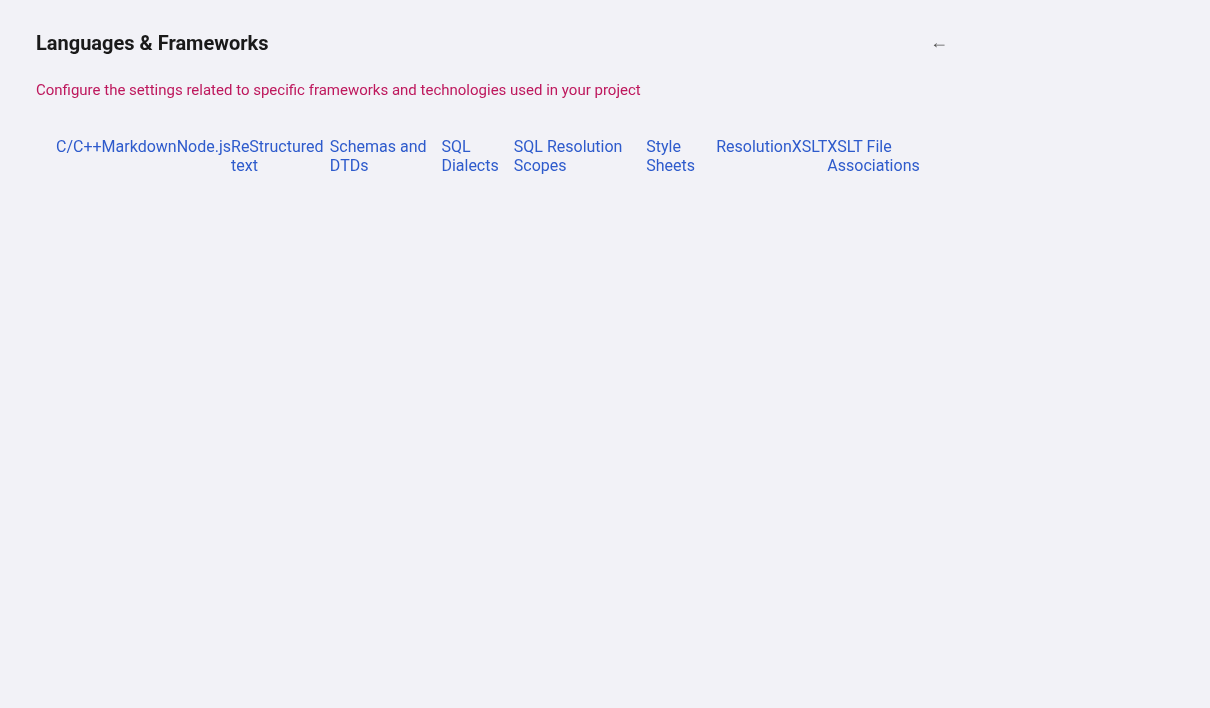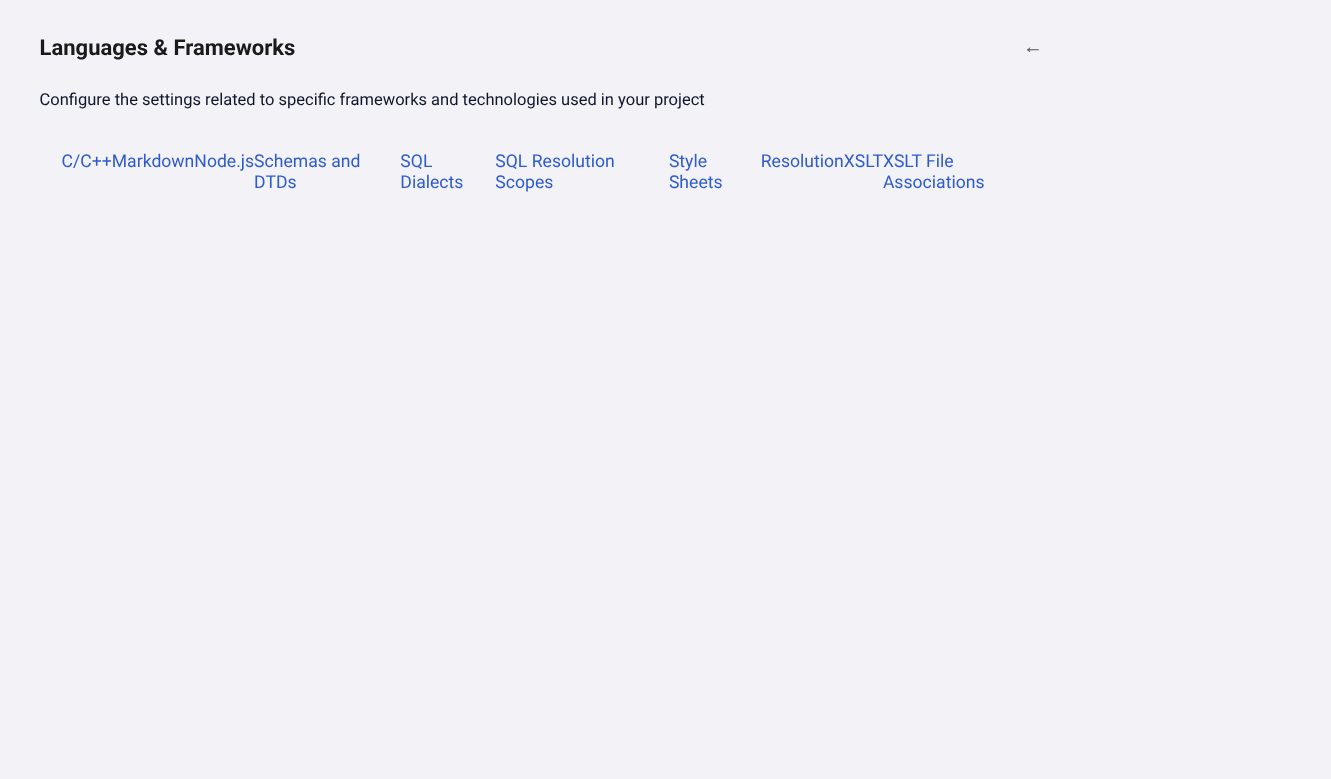--- a/index.html
+++ b/index.html
@@ -49,21 +49,21 @@
       justify-content: center;
     }
 
     .back-icon {
       font-size: 18px;
       color: #555;
     }
 
     .description {
       font-size: 15px;
-      color: #0f172a;
+      color: #be185d;
       margin-bottom: 28px;
     }
 
     .items-list {
       display: flex;
       flex-direction: row;
       gap: 0;
       padding-left: 20px;
     }
 
@@ -86,20 +86,21 @@
       <span class="back-icon">←</span>
     </button>
   </div>
 
   <p class="description">Configure the settings related to specific frameworks and technologies used in your project</p>
 
   <div class="items-list" id="items-list">
   <a class="list-item" href="#">C/C++</a>
       <a class="list-item" href="#">Markdown</a>
       <a class="list-item" href="#">Node.js</a>
+      <a class="list-item" href="#">ReStructured text</a>
       <a class="list-item" href="#">Schemas and DTDs</a>
       <a class="list-item" href="#">SQL Dialects</a>
       <a class="list-item" href="#">SQL Resolution Scopes</a>
       <a class="list-item" href="#">Style Sheets</a>
       <a class="list-item" href="#">Resolution</a>
       <a class="list-item" href="#">XSLT</a>
       <a class="list-item" href="#">XSLT File Associations</a>
     </div>
 </div>
 

